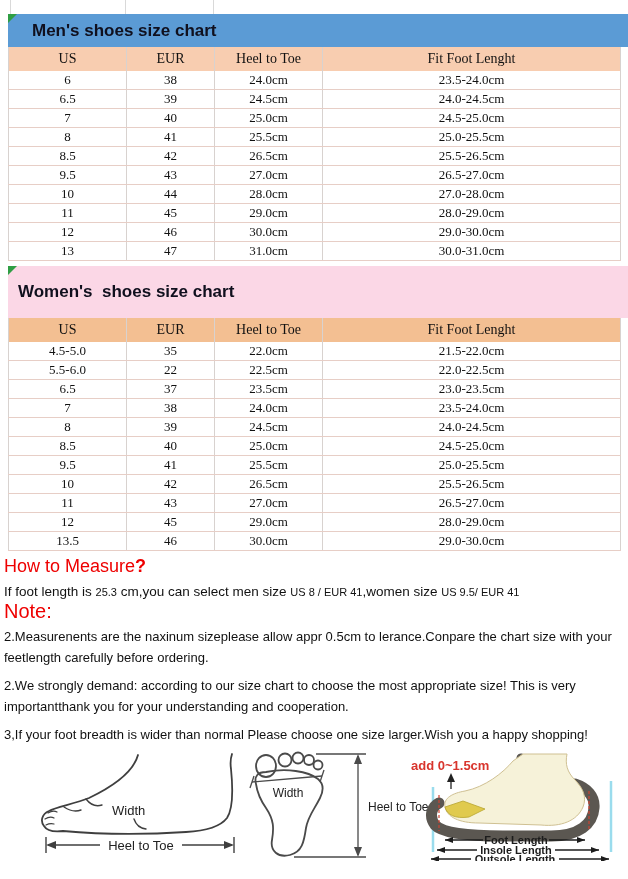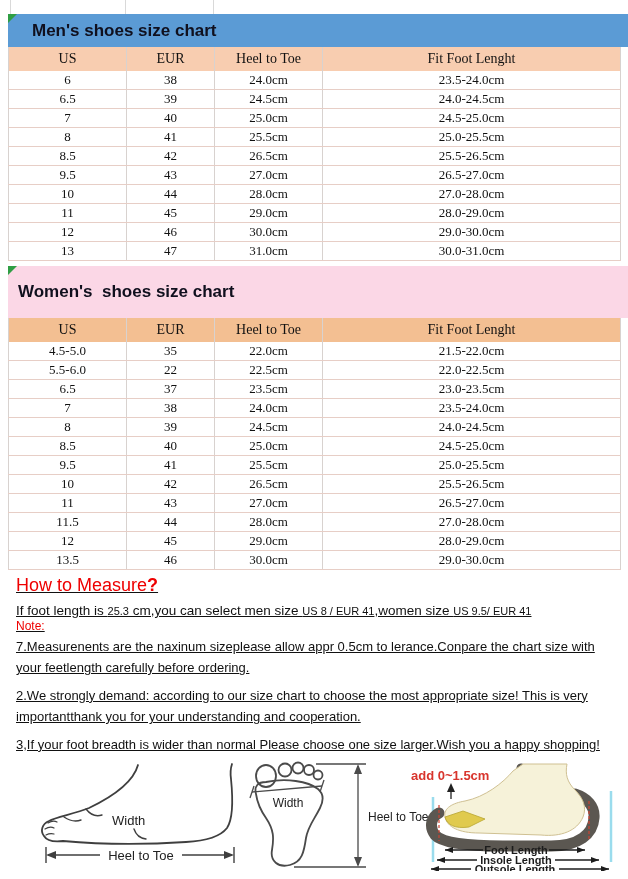--- a/index.html
+++ b/index.html
@@ -23,27 +23,27 @@
   col.c1{width:118px;}col.c2{width:88px;}col.c3{width:108px;}col.c4{width:298px;}
   th,td{text-align:center;padding:0;font-weight:normal;
     border-right:1px solid var(--col_line,#d8d2cf);
     border-left:1px solid var(--col_line,#d8d2cf);}
   thead th{height:24px;font-size:14px;}
   tbody td{height:18px;font-size:13px;border-bottom:1px solid var(--row_line,#e7cec6);}
   #men-table thead th{background:var(--men_header,#f8cdb0);}
   #women-table thead th{background:var(--women_header,#f3bf92);}
   .gap{height:5px;}
   
-  .measure{padding:0 16px;text-decoration:underline;}
+  .measure{padding:0 4px;}
   .h-measure{color:var(--red,#ee0000);font-size:18px;margin:5px 0 3px 0;}
   .h-measure b{font-weight:bold;}
   .intro{font-size:13.5px;margin:3px 0 6px 0;}
   .example{font-size:13.5px;margin:7px 0 0 0;}
   .example .big{font-size:11px;}
-  .note-label{color:var(--red,#ee0000);font-size:12px;margin:1px 0 3px 0;}
+  .note-label{color:var(--red,#ee0000);font-size:20px;margin:1px 0 3px 0;}
   .note{font-size:13px;line-height:1.65;margin:0 0 6px 0;}
   .note:nth-child(2){margin-bottom:9px;}
   
   .diagrams{position:relative;height:110px;}
   .diagrams svg{position:absolute;top:0;}
   #side-svg{left:34px;}
   #print-svg{left:246px;}
   #shoe-svg{left:403px;}
   svg text{font-family:"Liberation Sans",sans-serif;}
 </style>
@@ -209,45 +209,39 @@
         <td>26.5cm</td>
         <td>25.5-26.5cm</td>
       </tr>
       <tr>
         <td>11</td>
         <td>43</td>
         <td>27.0cm</td>
         <td>26.5-27.0cm</td>
       </tr>
       <tr>
-        <td>11.5</td>
-        <td>44</td>
-        <td>28.0cm</td>
-        <td>27.0-28.0cm</td>
-      </tr>
-      <tr>
         <td>12</td>
         <td>45</td>
         <td>29.0cm</td>
         <td>28.0-29.0cm</td>
       </tr>
       <tr>
         <td>13.5</td>
         <td>46</td>
         <td>30.0cm</td>
         <td>29.0-30.0cm</td>
       </tr>
     </tbody>
 </table>
 
 <div class="measure">
   <div class="h-measure"><span>How to Measure</span><b>?</b></div>
   <div class="example"><span>If foot length is </span><span class="big">25.3</span><span> cm,you can select men size </span><span class="big">US 8 / EUR 41</span><span>,women size </span><span class="big">US 9.5/ EUR 41</span></div>
   <div class="note-label">Note:</div>
-  <div class="note">7.Measurenents are the naxinum sizeplease allow appr 0.5cm to lerance.Conpare the chart size with your feetlength carefully before ordering.</div>
+  <div class="note">2.Measurenents are the naxinum sizeplease allow appr 0.5cm to lerance.Conpare the chart size with your feetlength carefully before ordering.</div>
   <div class="note">2.We strongly demand: according to our size chart to choose the most appropriate size! This is very importantthank you for your understanding and cooperation.</div>
   <div class="note">3,If your foot breadth is wider than normal Please choose one size larger.Wish you a happy shopping!</div>
 </div>
 
 <div class="diagrams">
 
   <svg id="side-svg" width="212" height="108" viewBox="0 0 212 108">
     <g fill="none" stroke="#3f3f3f" stroke-width="1.8" stroke-linecap="round">
       <path d="M104 4 C 99 22, 78 36, 55 47 C 40 53, 22 56, 15 60 C 8 63, 6 70, 10 75 C 13 80, 21 81, 29 80 C 72 84, 122 83, 152 81 C 172 80, 186 76, 193 67 C 199 58, 199 38, 197 18 C 196 11, 197 6, 198 3"></path>
       <path d="M14 62 q5 -3 9 -1" stroke-width="1.2"></path>

